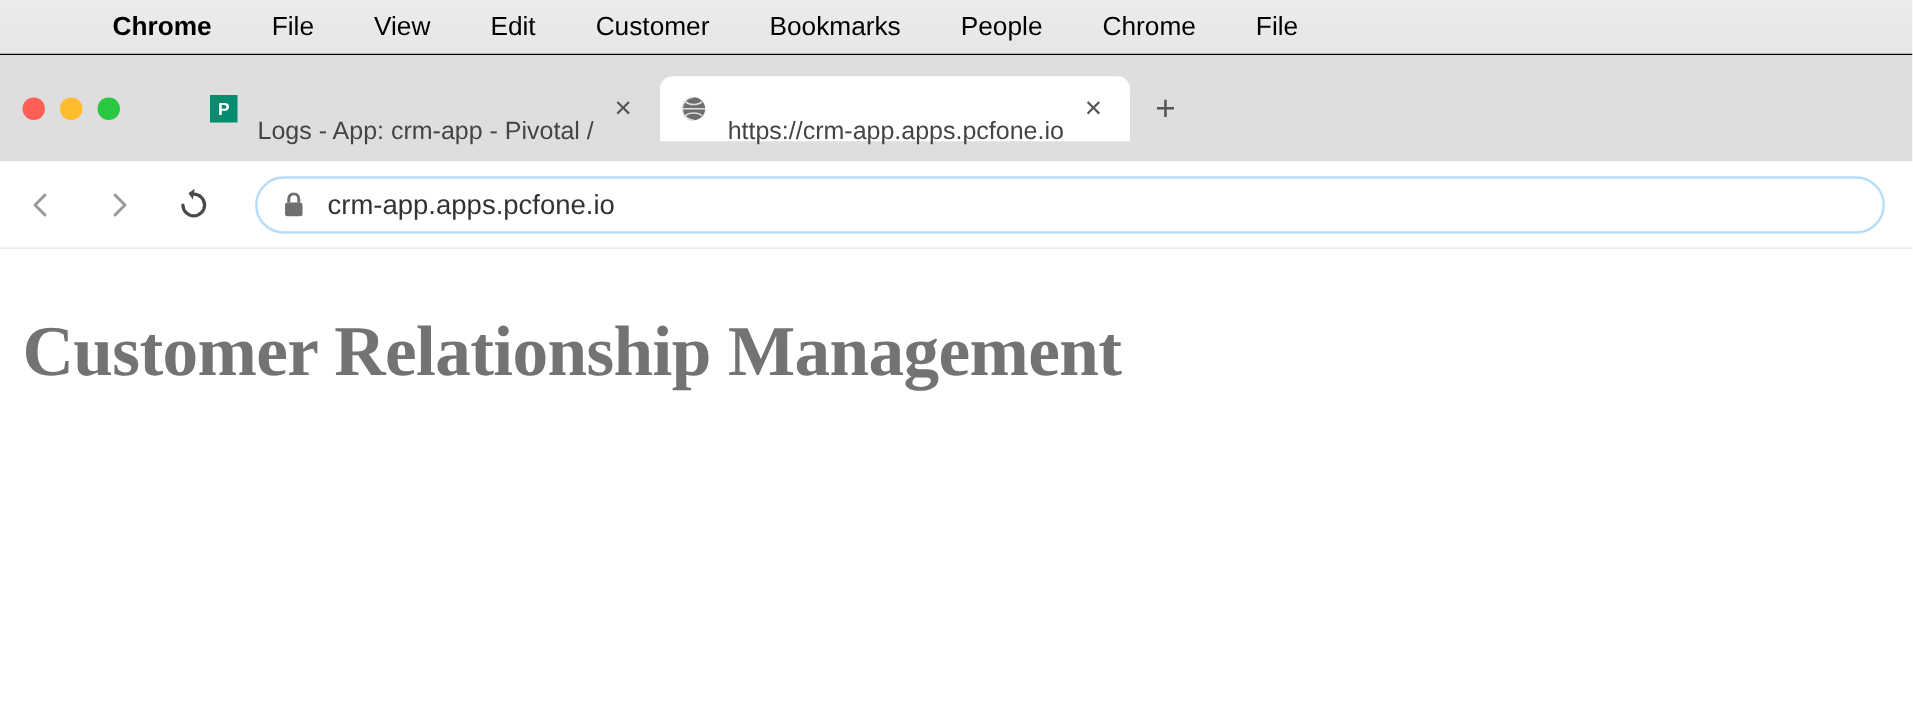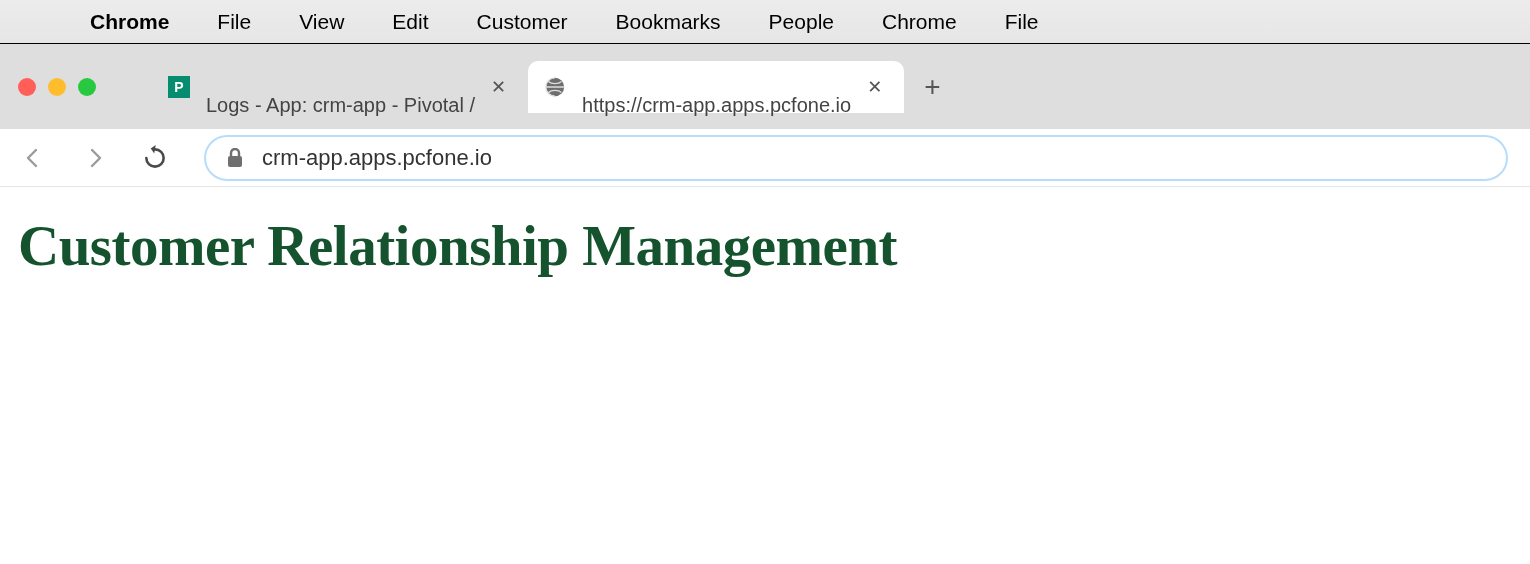--- a/index.html
+++ b/index.html
@@ -16,28 +16,28 @@
     .tl span { width:18px; height:18px; border-radius:50%; display:block; }
     .tl .r{background:#ff5f57}.tl .y{background:#ffbd2e}.tl .g{background:#28c940}
     .tab { display:flex; align-items:center; height:52px; padding:0 22px; gap:16px; font-size:20px; color:#444; border-radius:10px 10px 0 0; min-width:0; }
     .tab.active { background:#fff;padding-left:16px; }
     .tab .title { white-space:nowrap; overflow:hidden; text-overflow:ellipsis; max-width:320px;margin-top:38px; }
     .tab .x { color:#555; font-size:18px; cursor:pointer; }
     .fav-sq { width:22px; height:22px; background:#068c6f; color:#fff; font-size:14px; font-weight:700; display:flex; align-items:center; justify-content:center; }
     .newtab { font-size:28px; color:#555; padding:0 20px; cursor:pointer; }
 
     
-    .toolbar { height:58px; background:#fff; display:flex; align-items:center; padding:0 22px; gap:36px; border-bottom:1px solid #e5e5e5; }
+    .toolbar { height:70px; background:#fff; display:flex; align-items:center; padding:0 22px; gap:36px; border-bottom:1px solid #e5e5e5; }
     .navbtn { color:#9b9b9b; font-size:26px; background:none; border:none; }
     .urlbar { flex:1; display:flex; align-items:center; height:46px; border:2px solid #b7ddfb; border-radius:24px; padding:0 20px; gap:18px; font-size:22px; color:#333; }
     .lock { color:#6f6f6f; font-size:18px; }
 
     
     .content { padding:26px 18px; }
-    .content h1 { font-family:"Times New Roman", Times, serif; font-weight:700; font-size:57px; color:#14532d; letter-spacing:-0.5px; }
+    .content h1 { font-family:"Times New Roman", Times, serif; font-weight:700; font-size:57px; color:#737373; letter-spacing:-0.5px;margin-top:24px; }
 
     svg { display:block; }
   </style>
 </head>
 <body>
 
 <div class="menubar">
   <span class="apple"></span>
   <span class="app">Chrome</span>
   <span>File</span>

